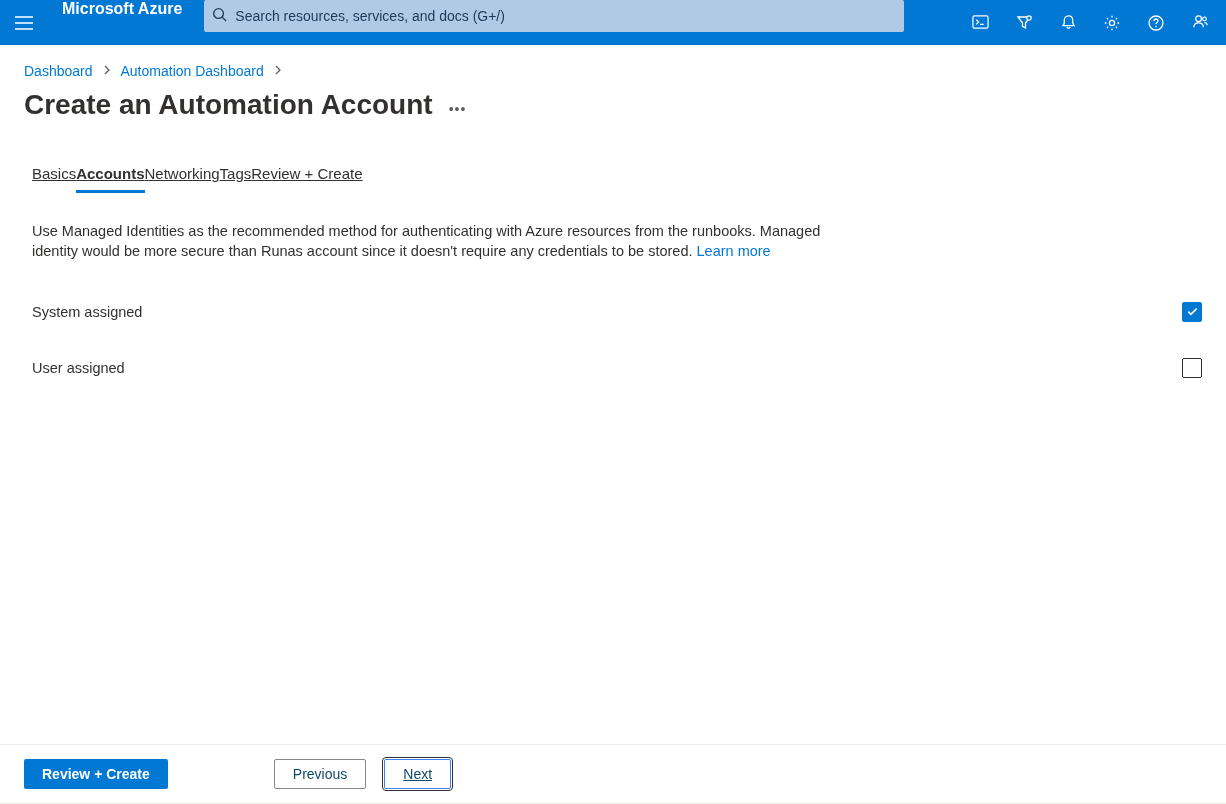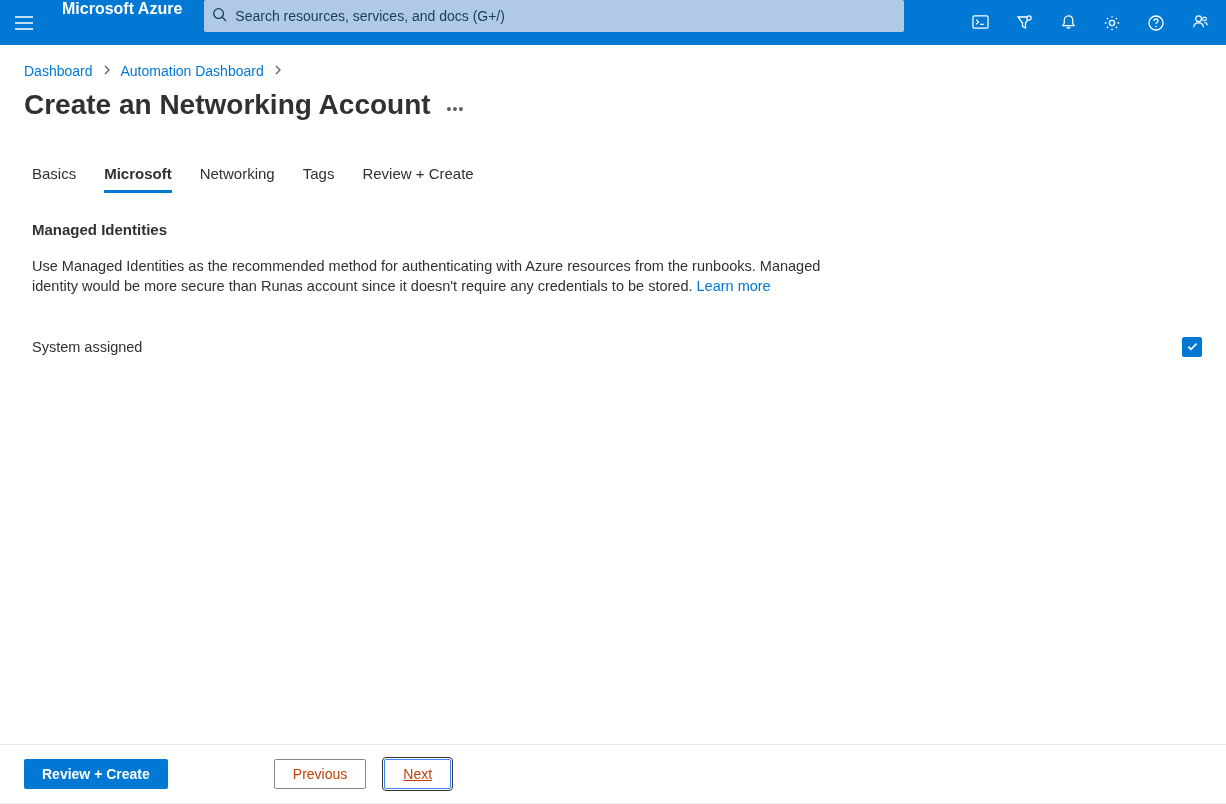--- a/index.html
+++ b/index.html
@@ -104,23 +104,23 @@
   }
   .more-dots {
     font-size: 14px;
     color: #605e5c;
     letter-spacing: 1px;
     cursor: pointer;
     padding-top: 8px;
   }
   .tabs {
     display: flex;
-    gap: 28px;
     margin-left: 8px;
     margin-bottom: 28px;
+    text-decoration: underline;
   }
   .tab {
     font-size: 15px;
     color: #323130;
     padding: 8px 0;
     cursor: pointer;
     border-bottom: 3px solid transparent;
   }
   .tab.active {
     font-weight: 600;
@@ -191,21 +191,21 @@
     font-family: inherit;
   }
   .btn.primary {
     background: #0078d4;
     color: #fff;
     border: none;
     font-weight: 600;
   }
   .btn.secondary {
     background: #fff;
-    color: #c2410c;
+    color: #0c4a6e;
     border: 1px solid #8a8886;
   }
   .btn.secondary.focused {
     border: 1px solid #3b82f6;
     outline: 1px solid #323130;
     outline-offset: 1px;
     text-decoration: underline;
   }
 </style>
 </head>
@@ -279,47 +279,50 @@
     </span>
     <a>Automation Dashboard</a>
     <span class="chev">
       <svg width="8" height="10" viewBox="0 0 8 10">
           <path d="M2 1l4 4-4 4" stroke="#605e5c" stroke-width="1.3" fill="none"></path>
         </svg>
     </span>
   </div>
 
   <div class="page-title-row">
-    <div class="page-title">Create an Networking Account</div>
+    <div class="page-title">Create an Automation Account</div>
     <div class="more-dots">•••</div>
   </div>
 
   <div class="tabs">
     <div class="tab">Basics</div>
-    <div class="tab active">Microsoft</div>
+    <div class="tab active">Accounts</div>
     <div class="tab">Networking</div>
     <div class="tab">Tags</div>
     <div class="tab">Review + Create</div>
   </div>
 
-  <div class="section-title">Managed Identities</div>
 
   <div class="desc">
     <span>Use Managed Identities as the recommended method for authenticating with Azure resources from the runbooks. Managed identity would be more secure than Runas account since it doesn't require any credentials to be stored. </span><a>Learn more</a>
   </div>
 
   <div class="field-row">
     <div class="field-label">System assigned</div>
     <div class="checkbox checked">
       <svg width="13" height="13" viewBox="0 0 14 14">
           <path d="M2.5 7.2l2.8 2.8L11.5 4" stroke="#fff" stroke-width="1.8" fill="none"></path>
         </svg>
     </div>
   </div>
 
+  <div class="field-row">
+    <div class="field-label">User assigned</div>
+    <div class="checkbox"></div>
+  </div>
 </div>
 
 <div class="footer">
   <button class="btn primary">Review + Create</button>
   <span class="spacer"></span>
   <button class="btn secondary">Previous</button>
   <button class="btn secondary focused">Next</button>
 </div>
 
 </body></html>

